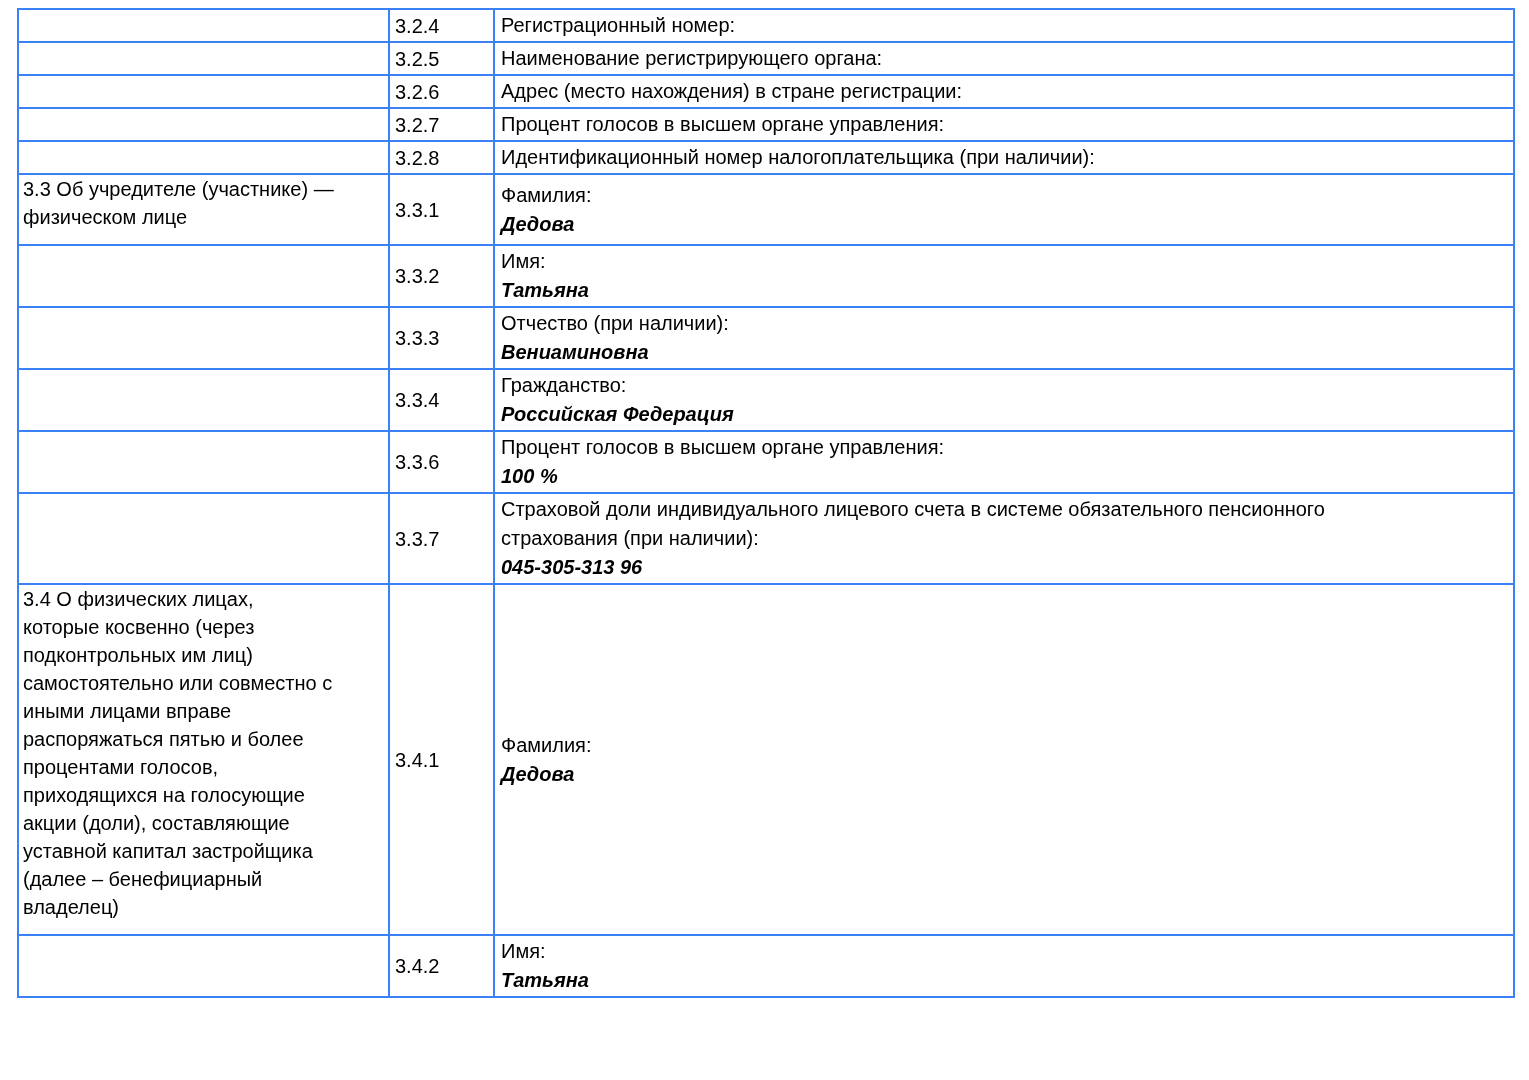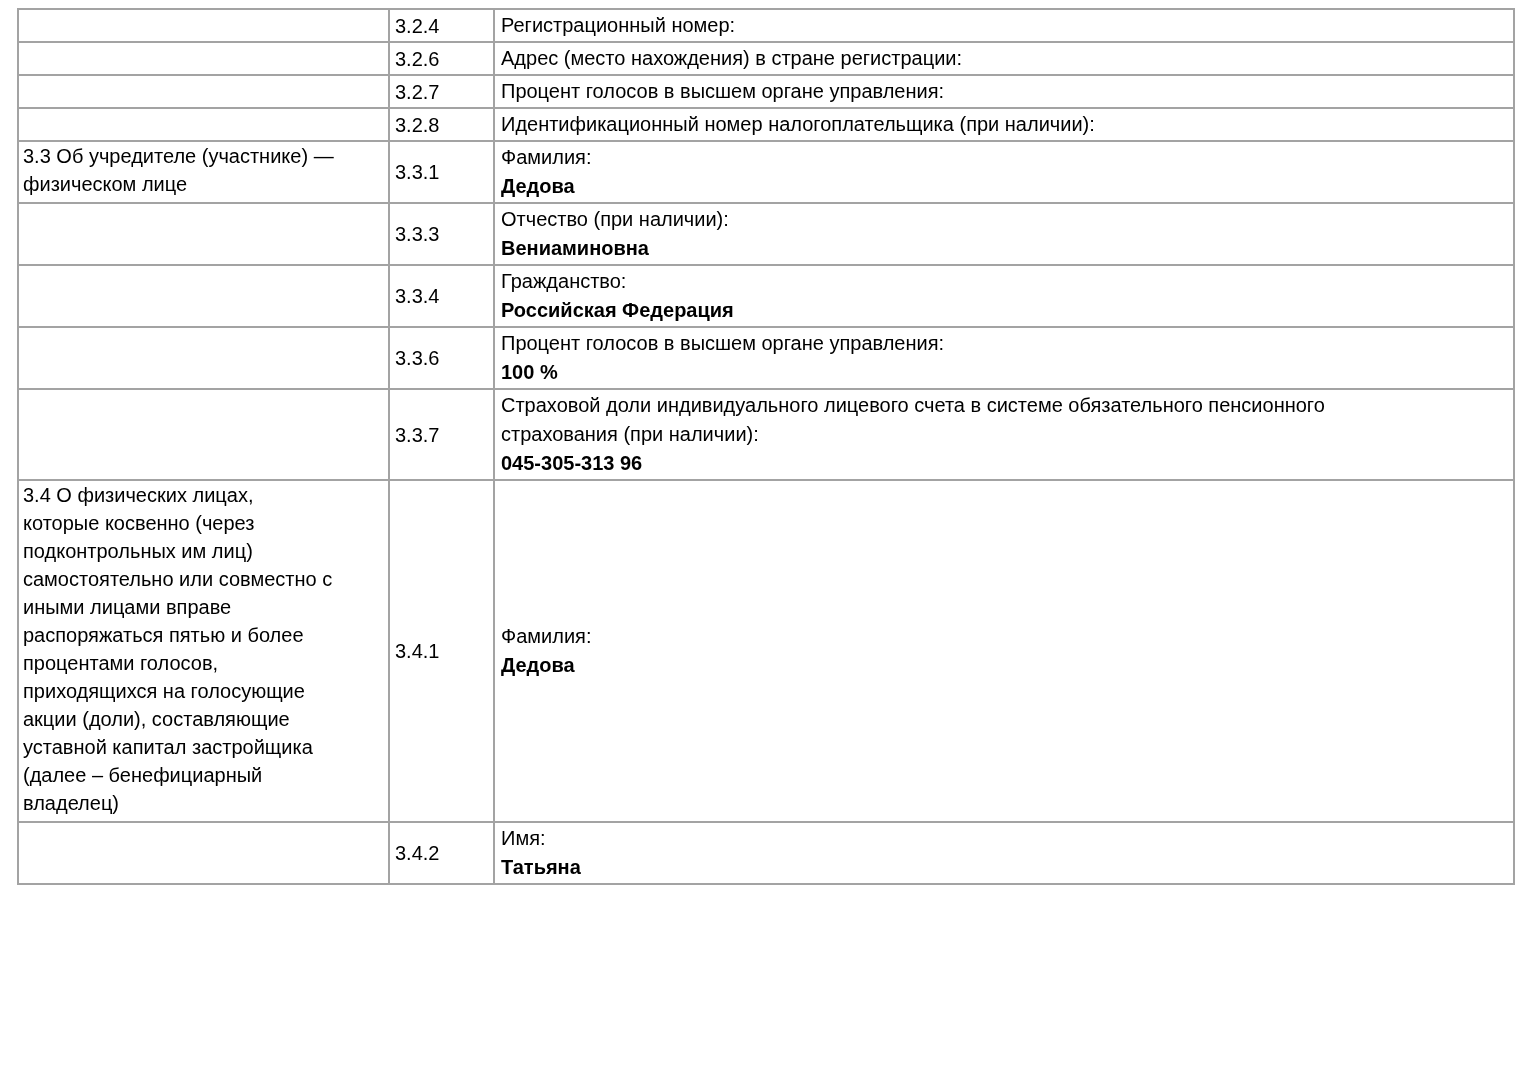--- a/index.html
+++ b/index.html
@@ -17,38 +17,38 @@
   }
   table.doc-table {
     position: absolute;
     left: 17px;
     top: 8px;
     width: 1496px;
     border-collapse: collapse;
     table-layout: fixed;
   }
   table.doc-table td {
-    border: 2px solid #a3a3a3;
+    border: 2px solid #3b82f6;
     overflow: hidden;
   }
   
   col.c-section { width: 371px; }
   col.c-num     { width: 105px; }
   col.c-content { width: 1020px; }
 
   
   tr.h-s  { height: 32px; }   
   tr.h-m  { height: 59px; }   
   tr.h-l  { height: 87px; }   
   tr.h-xl { height: 335px; }  
   tr.h-m2 { height: 58px; }   
 
   td.section-cell {
     vertical-align: top;
-    padding: 0 4px 4px 4px;
+    padding: 0 4px 13px 4px;
     font-size: 20px;
     line-height: 28px;
     white-space: pre-line;
   }
   td.num-cell {
     vertical-align: middle;
     padding: 0 4px 0 5px;
     font-size: 20px;
     line-height: 26px;
   }
@@ -57,20 +57,21 @@
     padding: 1px 6px;
     font-size: 20px;
     line-height: 29px;
   }
   .field-label {
     white-space: pre-line;
   }
   .field-value {
     font-weight: bold;
     white-space: pre-line;
+    font-style: italic;
   }
 </style>
 </head>
 <body>
 
 <div class="page">
   <table class="doc-table">
     <colgroup>
       <col class="c-section">
       <col class="c-num">
@@ -80,20 +81,28 @@
       <tr class="h-s">
         <td class="section-cell"></td>
         <td class="num-cell">3.2.4</td>
         <td class="content-cell">
           <div class="field-label">Регистрационный номер:</div>
           <div class="field-value"></div>
         </td>
       </tr>
       <tr class="h-s">
         <td class="section-cell"></td>
+        <td class="num-cell">3.2.5</td>
+        <td class="content-cell">
+          <div class="field-label">Наименование регистрирующего органа:</div>
+          <div class="field-value"></div>
+        </td>
+      </tr>
+      <tr class="h-s">
+        <td class="section-cell"></td>
         <td class="num-cell">3.2.6</td>
         <td class="content-cell">
           <div class="field-label">Адрес (место нахождения) в стране регистрации:</div>
           <div class="field-value"></div>
         </td>
       </tr>
       <tr class="h-s">
         <td class="section-cell"></td>
         <td class="num-cell">3.2.7</td>
         <td class="content-cell">
@@ -109,20 +118,28 @@
           <div class="field-value"></div>
         </td>
       </tr>
       <tr class="h-m">
         <td class="section-cell">3.3 Об учредителе (участнике) —
 физическом лице</td>
         <td class="num-cell">3.3.1</td>
         <td class="content-cell">
           <div class="field-label">Фамилия:</div>
           <div class="field-value">Дедова</div>
+        </td>
+      </tr>
+      <tr class="h-m">
+        <td class="section-cell"></td>
+        <td class="num-cell">3.3.2</td>
+        <td class="content-cell">
+          <div class="field-label">Имя:</div>
+          <div class="field-value">Татьяна</div>
         </td>
       </tr>
       <tr class="h-m">
         <td class="section-cell"></td>
         <td class="num-cell">3.3.3</td>
         <td class="content-cell">
           <div class="field-label">Отчество (при наличии):</div>
           <div class="field-value">Вениаминовна</div>
         </td>
       </tr>

